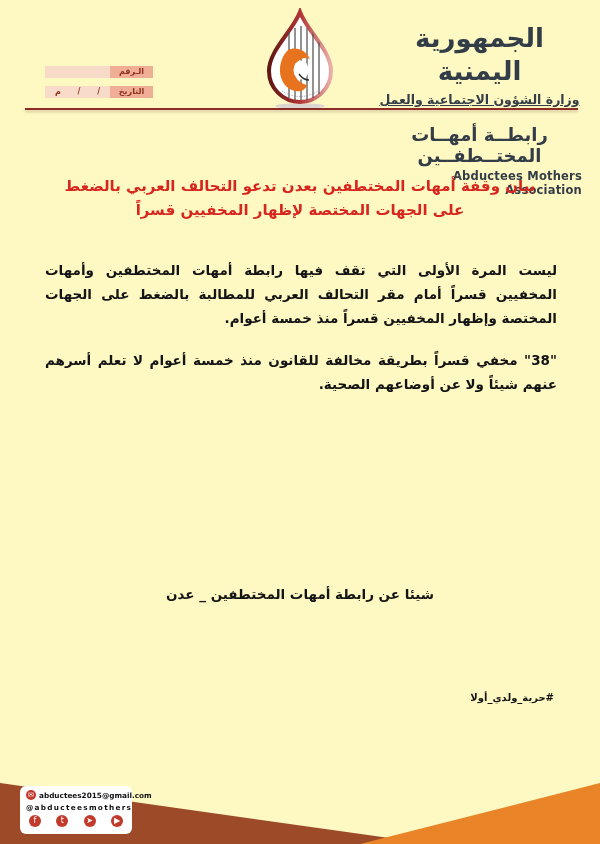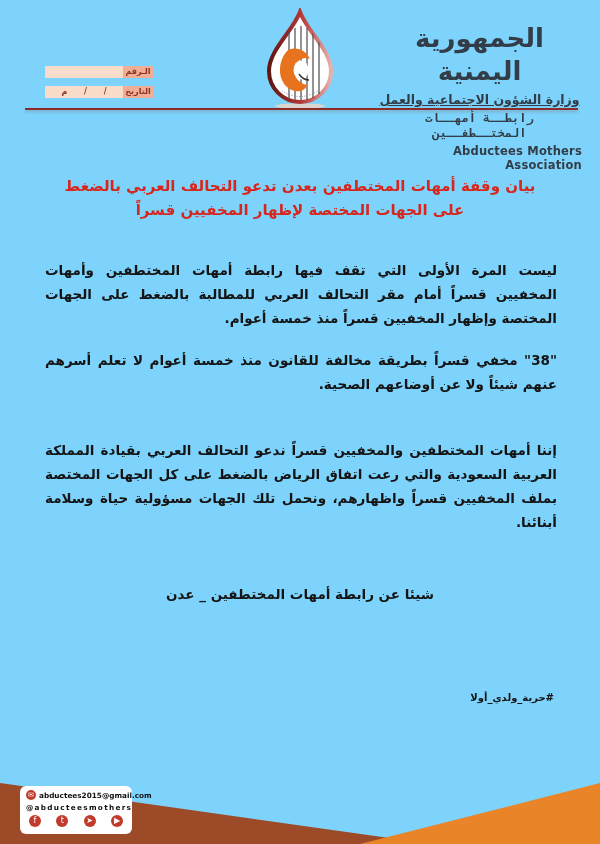--- a/index.html
+++ b/index.html
@@ -1,31 +1,31 @@
 <!DOCTYPE html>
 <html lang="ar"><head>
 <meta charset="utf-8">
 <style>
   html,body{margin:0;padding:0;background:#e9e9e9;}
-  .page{position:relative;width:600px;height:844px;background:#7dd3fc;overflow:hidden;
+  .page{position:relative;width:600px;height:844px;background:#fef9c3;overflow:hidden;
         font-family:"DejaVu Sans",sans-serif;}
 
   
   .hdr-right{position:absolute;top:22px;right:18px;width:205px;text-align:center;
              color:#333d47;direction:rtl;}
   .calli{font-size:26px;font-weight:700;line-height:1.25;}
   .ministry{font-size:12.5px;font-weight:700;margin-top:5px;text-decoration:underline;}
-  .assoc-ar{font-size:12px;font-weight:700;margin-top:4px;letter-spacing:.5px;font-family:Liberation Mono, monospace;}
+  .assoc-ar{font-size:18px;font-weight:700;margin-top:17px;letter-spacing:.5px;}
   .assoc-en{font-size:11.5px;font-weight:700;margin-top:3px;letter-spacing:.2px;text-align:right;}
 
   .logo{position:absolute;left:255px;top:8px;width:90px;height:102px;}
 
   .fields{position:absolute;left:45px;top:66px;width:108px;direction:rtl;}
   .field-row{display:flex;height:12px;margin-bottom:8px;font-size:8px;}
-  .chip{background:#efae95;color:#8f3220;width:30px;text-align:center;font-weight:700;
+  .chip{background:#efae95;color:#8f3220;width:43px;text-align:center;font-weight:700;
         line-height:12px;flex:none;}
   .strip{background:#f8dcc9;flex:1;color:#8f3220;line-height:12px;text-align:center;
          white-space:pre;font-weight:700;}
 
   .divider{position:absolute;top:108px;left:25px;width:553px;height:2px;background:#8d2b26;
            box-shadow:0 2px 3px rgba(120,90,80,.35);}
 
   
   .title{position:absolute;top:174px;left:48px;width:504px;direction:rtl;text-align:center;
          color:#d7261e;font-weight:700;font-size:15px;line-height:1.6;}
@@ -110,21 +110,20 @@
       <div class="strip">/      /      م</div>
     </div>
   </div>
 
   <div class="divider"></div>
 
   <div class="title">بيان وقفة أمهات المختطفين بعدن تدعو التحالف العربي بالضغط على الجهات المختصة لإظهار المخفيين قسراً</div>
 
   <div class="para p1">ليست المرة الأولى التي تقف فيها رابطة أمهات المختطفين وأمهات المخفيين قسراً أمام مقر التحالف العربي للمطالبة بالضغط على الجهات المختصة وإظهار المخفيين قسراً منذ خمسة أعوام.</div>
   <div class="para p2">"38" مخفي قسراً بطريقة مخالفة للقانون منذ خمسة أعوام لا تعلم أسرهم عنهم شيئاً ولا عن أوضاعهم الصحية.</div>
-  <div class="para p3">إننا أمهات المختطفين والمخفيين قسراً ندعو التحالف العربي بقيادة المملكة العربية السعودية والتي رعت اتفاق الرياض بالضغط على كل الجهات المختصة بملف المخفيين قسراً واظهارهم، ونحمل تلك الجهات مسؤولية حياة وسلامة أبنائنا.</div>
 
   <div class="issued">شيئا عن رابطة أمهات المختطفين _ عدن</div>
   <div class="hashtag">#حرية_ولدي_أولا</div>
 
   <div class="footer">
     <div class="band-brown"></div>
     <div class="band-orange"></div>
 
     <div class="contact">
       <div class="c-row1">

